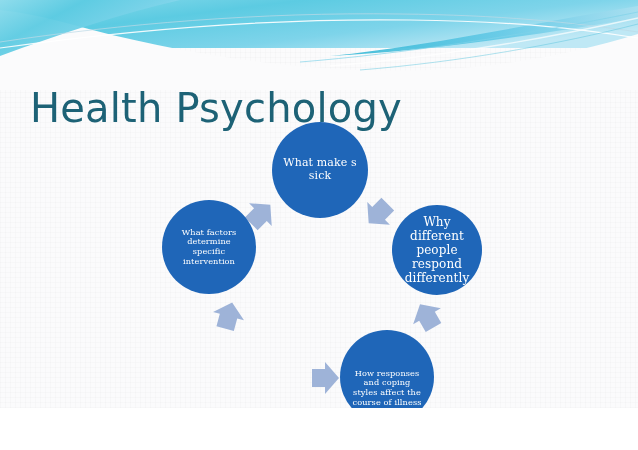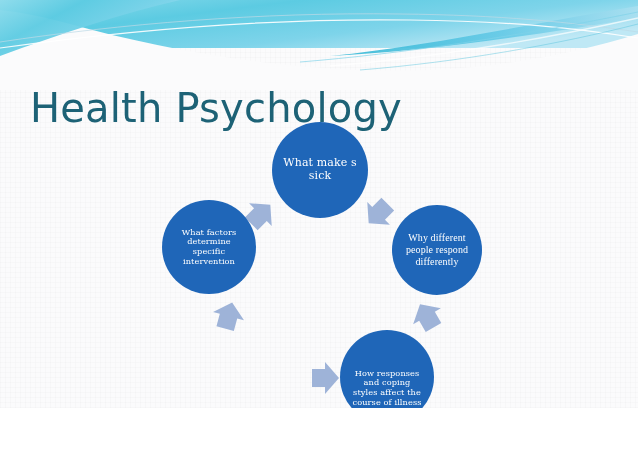--- a/index.html
+++ b/index.html
@@ -62,21 +62,21 @@
   .node-label {
     font-family: "DejaVu Serif", serif;
     color: #ffffff;
     line-height: 1.18;
     padding: 0 6px;
     letter-spacing: 0.1px;
   }
   #node-0 { left: 272px; top: 122px; width: 96px;  height: 96px; }
   #node-0 .node-label { font-size: 11px; }
   #node-1 { left: 392px; top: 205px; width: 90px;  height: 90px; }
-  #node-1 .node-label { font-size: 10px; font-family: Liberation Serif, serif; }
+  #node-1 .node-label { font-size: 12px; }
   #node-2 { left: 340px; top: 330px; width: 94px;  height: 94px; }
   #node-2 .node-label { font-size: 8.2px; margin-top: 22px; }
   #node-3 { left: 205px; top: 331px; width: 94px;  height: 94px; }
   #node-3 .node-label { font-size: 8.2px; }
   #node-4 { left: 162px; top: 200px; width: 94px;  height: 94px; }
   #node-4 .node-label { font-size: 8.2px; text-align: center; }
 
   .arrow-layer {
     position: absolute;
     inset: 0;

